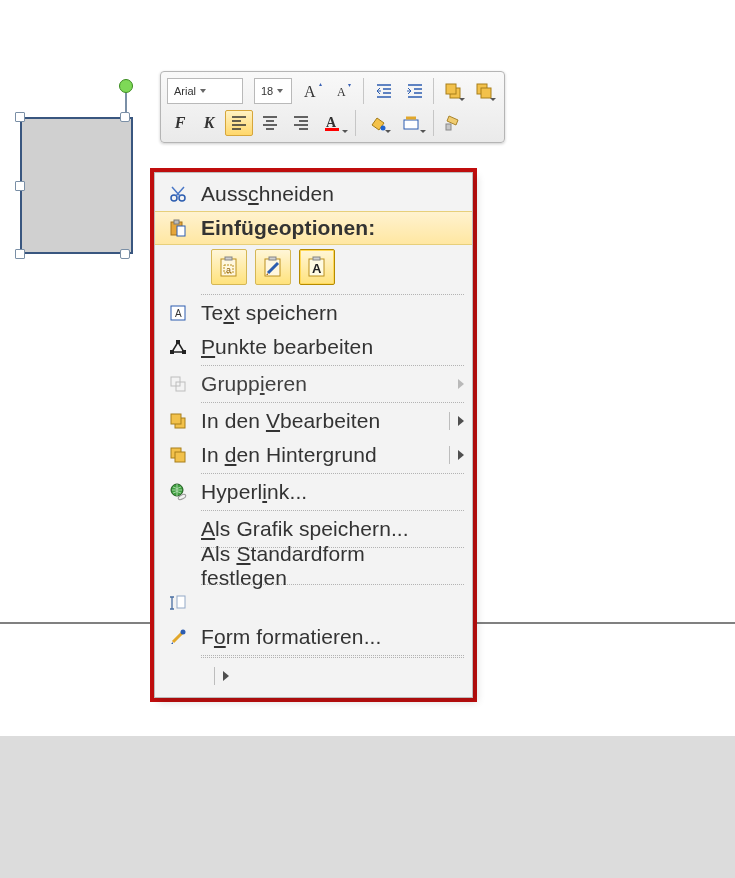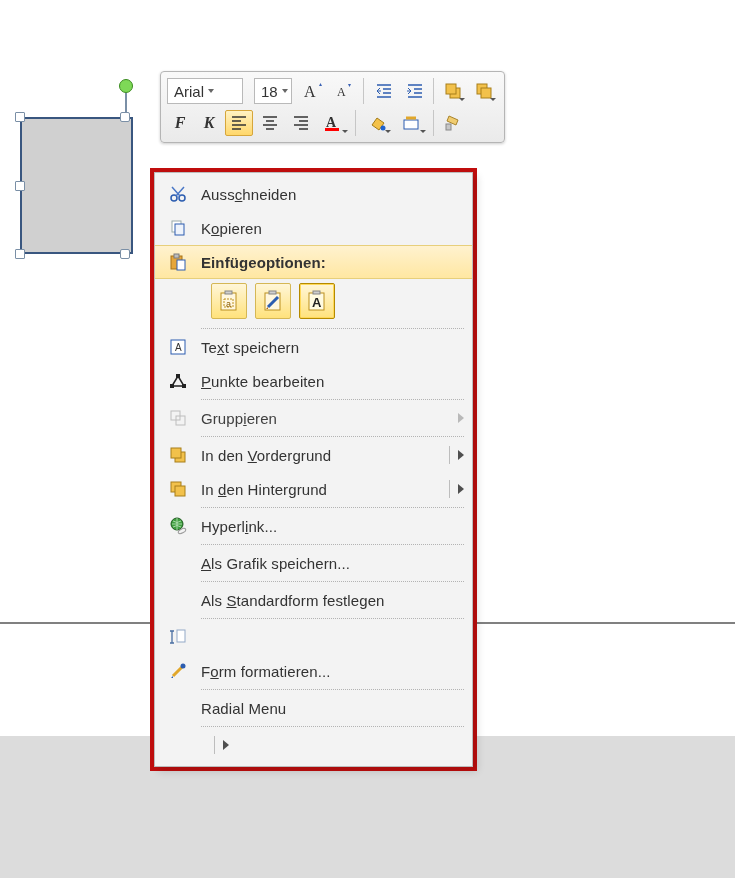--- a/index.html
+++ b/index.html
@@ -78,21 +78,21 @@
     align-items: center;
     gap: 3px;
     height: 32px;
   }
   .drop {
     display: inline-flex; align-items: center;
     height: 26px;
     background: #fff;
     border: 1px solid #b9b9b9;
     padding: 0 4px 0 6px;
-    font-size: 15px;
+    font-size: 11px;
     gap: 4px;
   }
   .drop.font { width: 76px; }
   .drop.size { width: 38px; margin-left: 8px; margin-right: 4px;}
   .caret {
     width: 0; height: 0;
     border-left: 3.5px solid transparent;
     border-right: 3.5px solid transparent;
     border-top: 4px solid #666;
   }
@@ -146,21 +146,21 @@
     justify-content: center;
   }
   .mi.disabled { color: #404040; }
   .icon-col {
     width: 46px;
     height: 100%;
     display: flex; align-items: center; justify-content: center;
   }
   .label {
     flex: 1;
-    font-size: 15px;
+    font-size: 21px;
     letter-spacing: .1px;
   }
   .label .u { text-decoration: underline; }
   .label.bold { font-weight: 700; }
   .arrow-col {
     width: 36px;
     display: flex; align-items: center; justify-content: flex-end;
     padding-right: 8px; gap: 4px;
   }
   .arrow {
@@ -352,30 +352,20 @@
             <svg width="18" height="18">
               <circle cx="5" cy="13" r="3" fill="none" stroke="#2c5db0" stroke-width="1.5"></circle>
               <circle cx="13" cy="13" r="3" fill="none" stroke="#2c5db0" stroke-width="1.5"></circle>
               <path d="M7 11 L15 2 M11 11 L3 2" stroke="#4a77c6" stroke-width="1.5"></path>
             </svg>
           </div>
       <div class="label"><span>Auss</span><span class="u">c</span><span>hneiden</span></div>
       <div class="arrow-col"></div>
     </div>
 
-    <div class="mi">
-      <div class="icon-col">
-            <svg width="18" height="18">
-              <rect x="3" y="2" width="9" height="11" fill="#fff" stroke="#9aa"></rect>
-              <rect x="6" y="5" width="9" height="11" fill="#eef3fb" stroke="#2c5db0"></rect>
-            </svg>
-          </div>
-      <div class="label"><span>K</span><span class="u">o</span><span>pieren</span></div>
-      <div class="arrow-col"></div>
-    </div>
 
     <div class="mi highlight">
       <div class="icon-col">
             <svg width="18" height="18">
               <rect x="2" y="3" width="11" height="13" fill="#e6a63a" stroke="#a5721a"></rect>
               <rect x="5" y="1" width="5" height="4" fill="#bdbdbd" stroke="#7b7b7b"></rect>
               <rect x="8" y="7" width="8" height="10" fill="#fff" stroke="#2c5db0"></rect>
             </svg>
           </div>
       <div class="label bold">Einfügeoptionen:</div>
@@ -451,21 +441,21 @@
 
     <div class="dsep"></div>
 
     <div class="mi">
       <div class="icon-col">
             <svg width="18" height="18">
               <rect x="6" y="6" width="10" height="10" fill="#f2c14b" stroke="#a87f1a"></rect>
               <rect x="2" y="2" width="10" height="10" fill="#f2c14b" stroke="#a87f1a"></rect>
             </svg>
           </div>
-      <div class="label"><span>In den </span><span class="u">V</span><span>ordergrund</span></div>
+      <div class="label"><span>In den </span><span class="u">V</span><span>bearbeiten</span></div>
       <div class="arrow-col">
             <span class="split-vert"></span>
             <span class="arrow"></span>
           </div>
     </div>
 
     <div class="mi">
       <div class="icon-col">
             <svg width="18" height="18">
               <rect x="2" y="2" width="10" height="10" fill="#f2c14b" stroke="#a87f1a"></rect>
@@ -528,25 +518,20 @@
               <path d="M4 14 l-2 2 l2 0 z" fill="#2c5db0"></path>
               <circle cx="14" cy="4" r="2.5" fill="#2c5db0"></circle>
             </svg>
           </div>
       <div class="label"><span>F</span><span class="u">o</span><span>rm formatieren...</span></div>
       <div class="arrow-col"></div>
     </div>
 
     <div class="dsep"></div>
 
-    <div class="mi">
-      <div class="icon-col"></div>
-      <div class="label">Radial Menu</div>
-      <div class="arrow-col"></div>
-    </div>
 
     <div class="dsep"></div>
 
     <div class="mi">
       <div class="icon-col"></div>
       <div class="arrow-col">
             <span class="split-vert"></span>
             <span class="arrow"></span>
           </div>
     </div>

